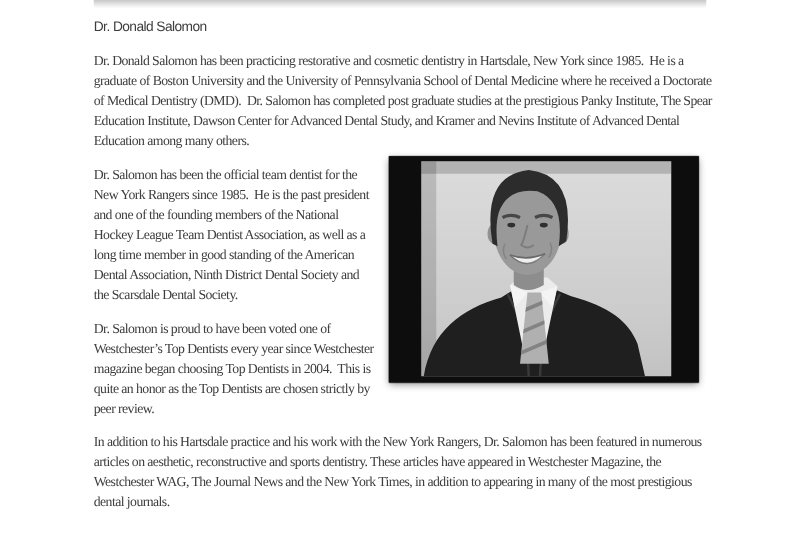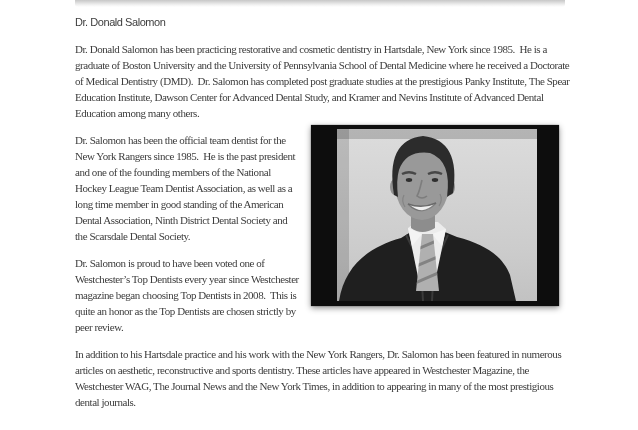--- a/index.html
+++ b/index.html
@@ -140,21 +140,21 @@
         </svg>
       </span>
       <span class="txt">Dr. Donald Salomon has been practicing restorative and cosmetic dentistry in Hartsdale, New York since 1985.  He is a graduate of Boston University and the University of Pennsylvania School of Dental Medicine where he received a Doctorate of Medical Dentistry (DMD).  Dr. Salomon has completed post graduate studies at the prestigious Panky Institute, The Spear Education Institute, Dawson Center for Advanced Dental Study, and Kramer and Nevins Institute of Advanced Dental Education among many others.</span>
     </p>
 
     <p>
       <span class="txt">Dr. Salomon has been the official team dentist for the New York Rangers since 1985.  He is the past president and one of the founding members of the National Hockey League Team Dentist Association, as well as a long time member in good standing of the American Dental Association, Ninth District Dental Society and the Scarsdale Dental Society.</span>
     </p>
 
     <p>
-      <span class="txt">Dr. Salomon is proud to have been voted one of Westchester’s Top Dentists every year since Westchester magazine began choosing Top Dentists in 2008.  This is quite an honor as the Top Dentists are chosen strictly by peer review.</span>
+      <span class="txt">Dr. Salomon is proud to have been voted one of Westchester’s Top Dentists every year since Westchester magazine began choosing Top Dentists in 2004.  This is quite an honor as the Top Dentists are chosen strictly by peer review.</span>
     </p>
 
     <p>
       <span class="txt">In addition to his Hartsdale practice and his work with the New York Rangers, Dr. Salomon has been featured in numerous articles on aesthetic, reconstructive and sports dentistry. These articles have appeared in Westchester Magazine, the Westchester WAG, The Journal News and the New York Times, in addition to appearing in many of the most prestigious dental journals.</span>
     </p>
 
   </div>
 </div>
 
 </body></html>

